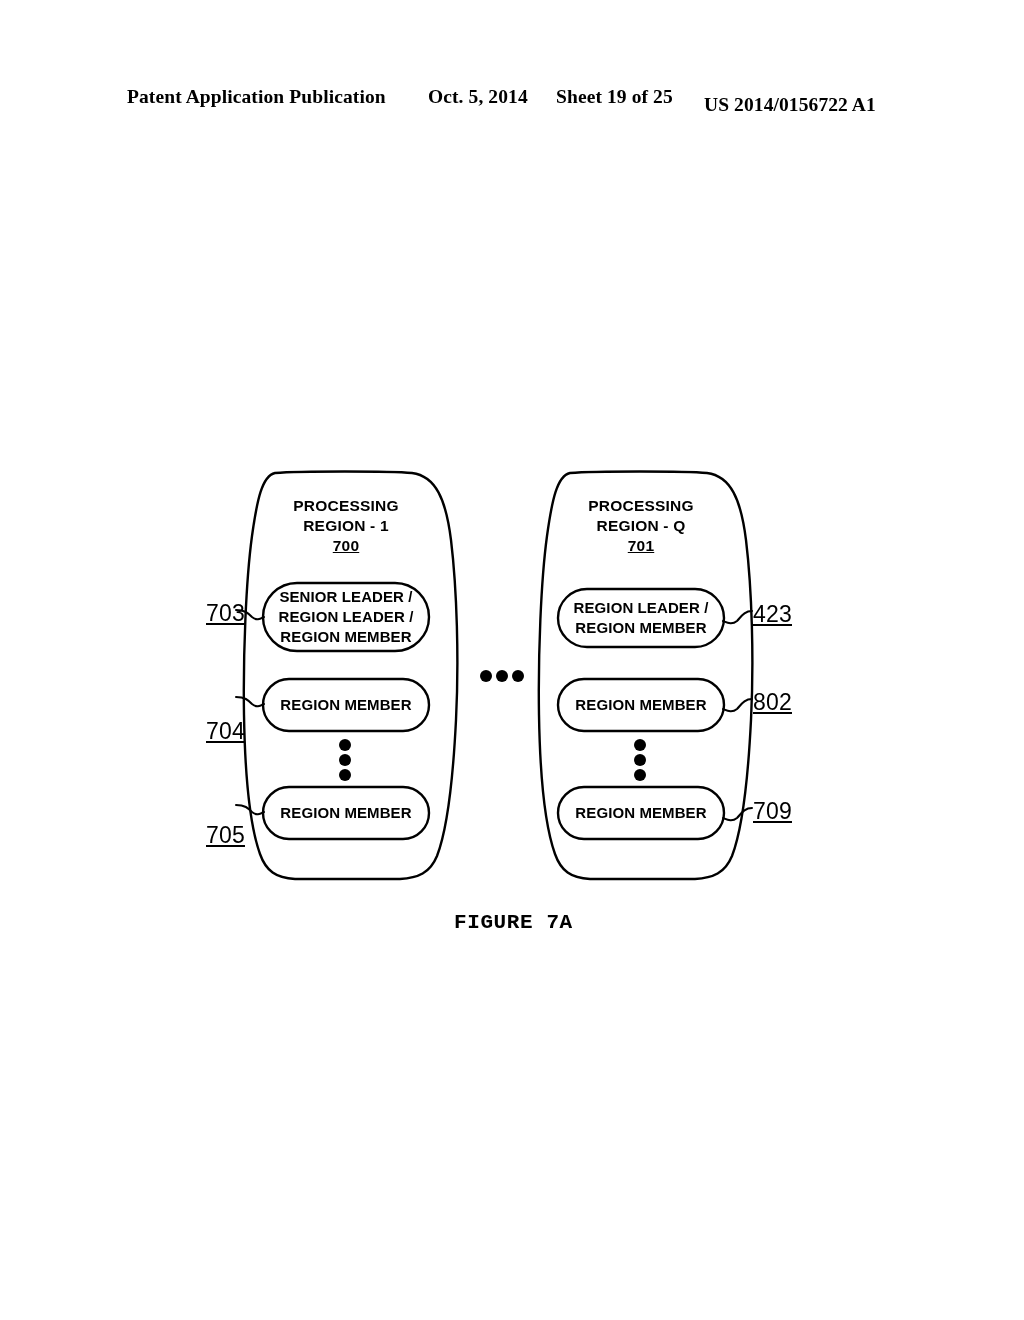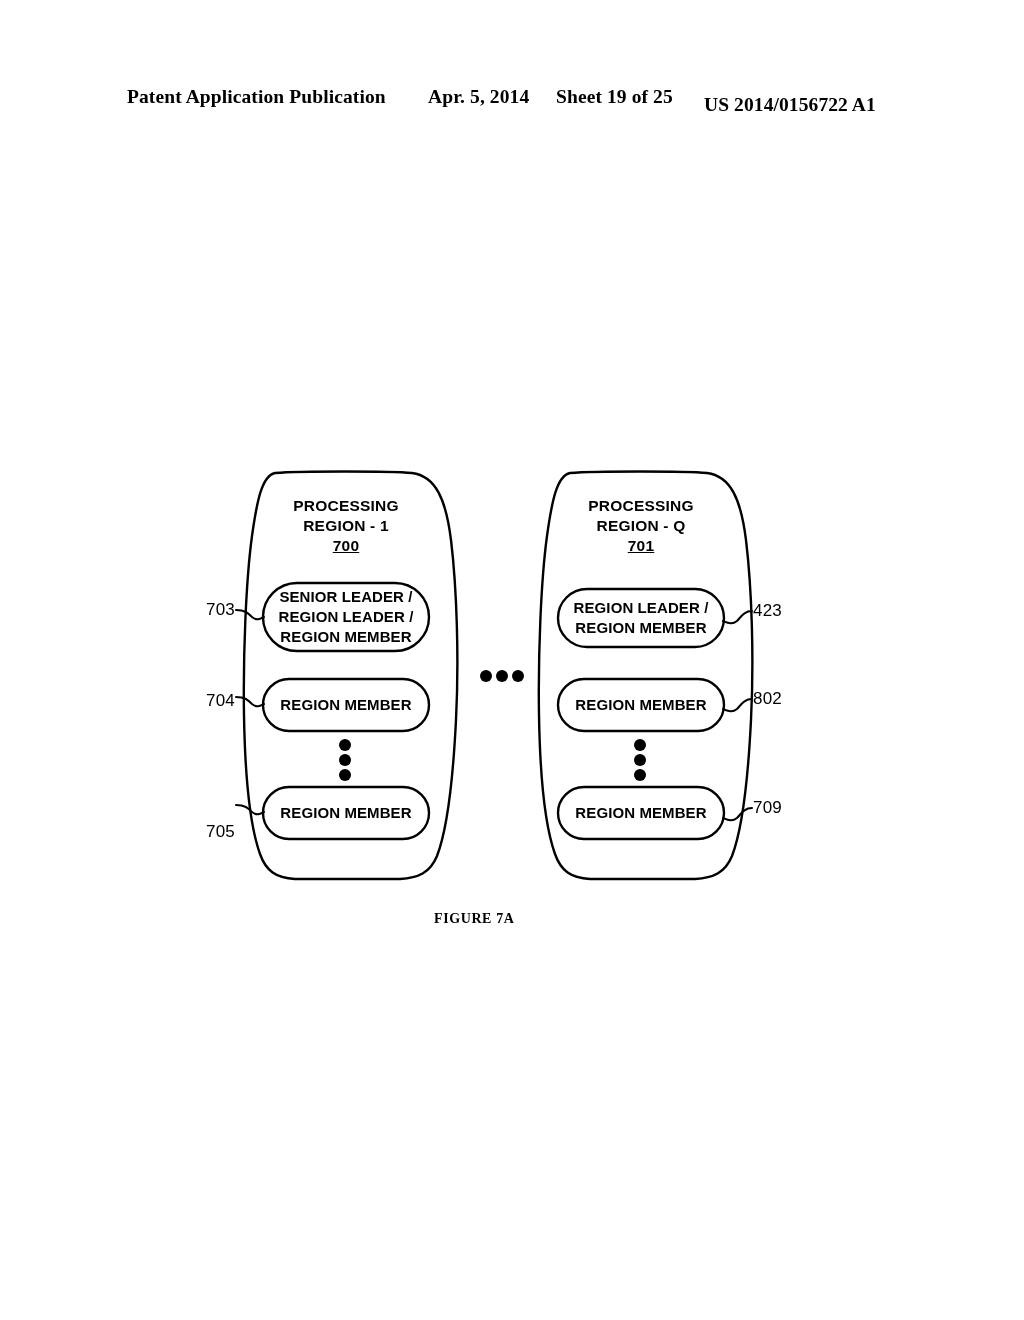--- a/index.html
+++ b/index.html
@@ -73,39 +73,41 @@
   .node-label {
     font-size: 15px;
     line-height: 20px;
     text-align: center;
     letter-spacing: 0.1px;
   }
 
   .ref-num {
     font-family: "Liberation Sans", sans-serif;
     font-weight: normal;
-    font-size: 17px;
+    font-size: 23px;
     letter-spacing: 0.2px;
+    text-decoration: underline;
   }
 
   .fig-caption {
     position: absolute;
-    font-family: Liberation Serif, serif;
+    font-family: Liberation Mono, monospace;
     font-weight: bold;
-    font-size: 14px;
+    font-size: 21px;
     letter-spacing: 0.6px;
     white-space: nowrap;
+    margin-left: 20px;
   }
 </style>
 </head>
 <body>
 
 <div class="page-header">
   <span class="hdr-pub">Patent Application Publication</span>
-  <span class="hdr-date">Apr. 5, 2014</span>
+  <span class="hdr-date">Oct. 5, 2014</span>
   <span class="hdr-sheet">Sheet 19 of 25</span>
   <span class="hdr-num">US 2014/0156722 A1</span>
 </div>
 
 <div class="figure">
 
   <svg viewBox="0 0 1024 1320" xmlns="http://www.w3.org/2000/svg">
     <g fill="none" stroke="#000000" stroke-width="2.4" stroke-linecap="round" stroke-linejoin="round">
 
       <path d="M 275,473
@@ -182,21 +184,21 @@
 
   <div class="fig-text node-label" style="left:263px; top:695px; width:166px;">
     <div>REGION MEMBER</div>
   </div>
 
   <div class="fig-text node-label" style="left:263px; top:803px; width:166px;">
     <div>REGION MEMBER</div>
   </div>
 
   <div class="fig-text ref-num" style="left:206px; top:600px;">703</div>
-  <div class="fig-text ref-num" style="left:206px; top:691px;">704</div>
+  <div class="fig-text ref-num" style="left:206px; top:718px;">704</div>
   <div class="fig-text ref-num" style="left:206px; top:822px;">705</div>
 
   <div class="fig-text region-title" style="left:558px; top:496px; width:166px;">
     <div>PROCESSING</div>
     <div>REGION - Q</div>
     <div class="ref">701</div>
   </div>
 
   <div class="fig-text node-label" style="left:558px; top:598px; width:166px;">
     <div>REGION LEADER /</div>

